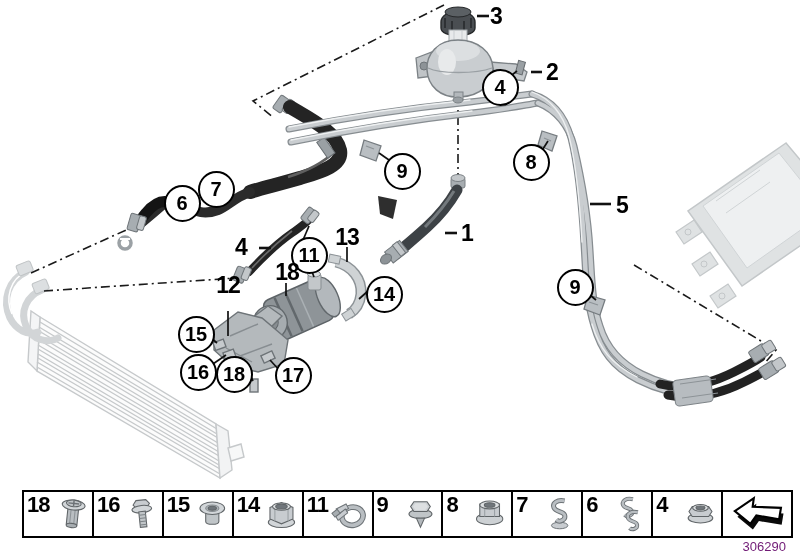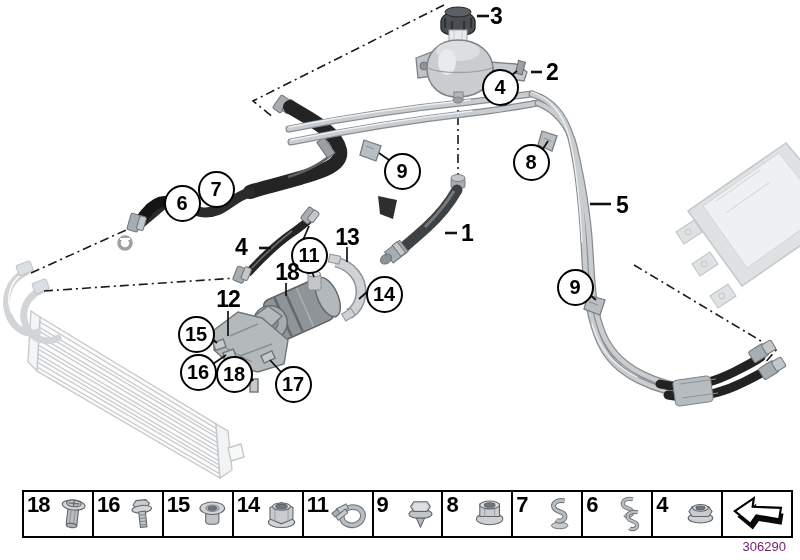--- a/index.html
+++ b/index.html
@@ -255,32 +255,32 @@
     </div>
 <div class="co" style="left:195px;top:333px">
       <span>15</span>
     </div>
 <div class="co" style="left:197px;top:371px">
       <span>16</span>
     </div>
 <div class="co" style="left:233px;top:373px">
       <span>18</span>
     </div>
-<div class="co" style="left:292px;top:383px">
+<div class="co" style="left:292px;top:374px">
       <span>17</span>
     </div>
 
 <div class="pl" style="left:496px;top:16px">3</div>
 <div class="pl" style="left:552px;top:72px">2</div>
 <div class="pl" style="left:622px;top:205px">5</div>
 <div class="pl" style="left:467px;top:233px">1</div>
 <div class="pl" style="left:241px;top:247px">4</div>
 <div class="pl" style="left:347px;top:237px">13</div>
 <div class="pl" style="left:287px;top:272px">18</div>
-<div class="pl" style="left:228px;top:299px">12</div>
+<div class="pl" style="left:228px;top:285px">12</div>
 
 <div class="legend">
 
   <div class="cell">
     <span class="num">18</span>
     <svg width="46" height="44" viewBox="0 0 56 44">
       <g transform="rotate(6 32 22)" stroke="#606568" stroke-width="1.3">
         <rect x="26" y="15" width="13" height="20" fill="#b9bec2"></rect>
         <line x1="30" y1="17" x2="30" y2="34" stroke="#8e9498"></line>
         <line x1="35" y1="17" x2="35" y2="34" stroke="#8e9498"></line>

